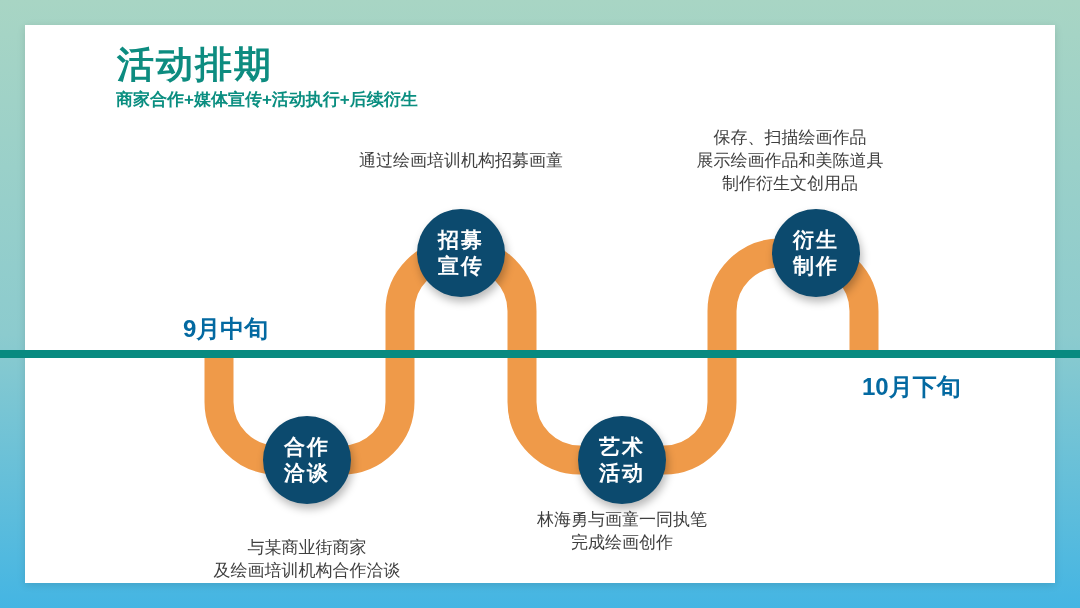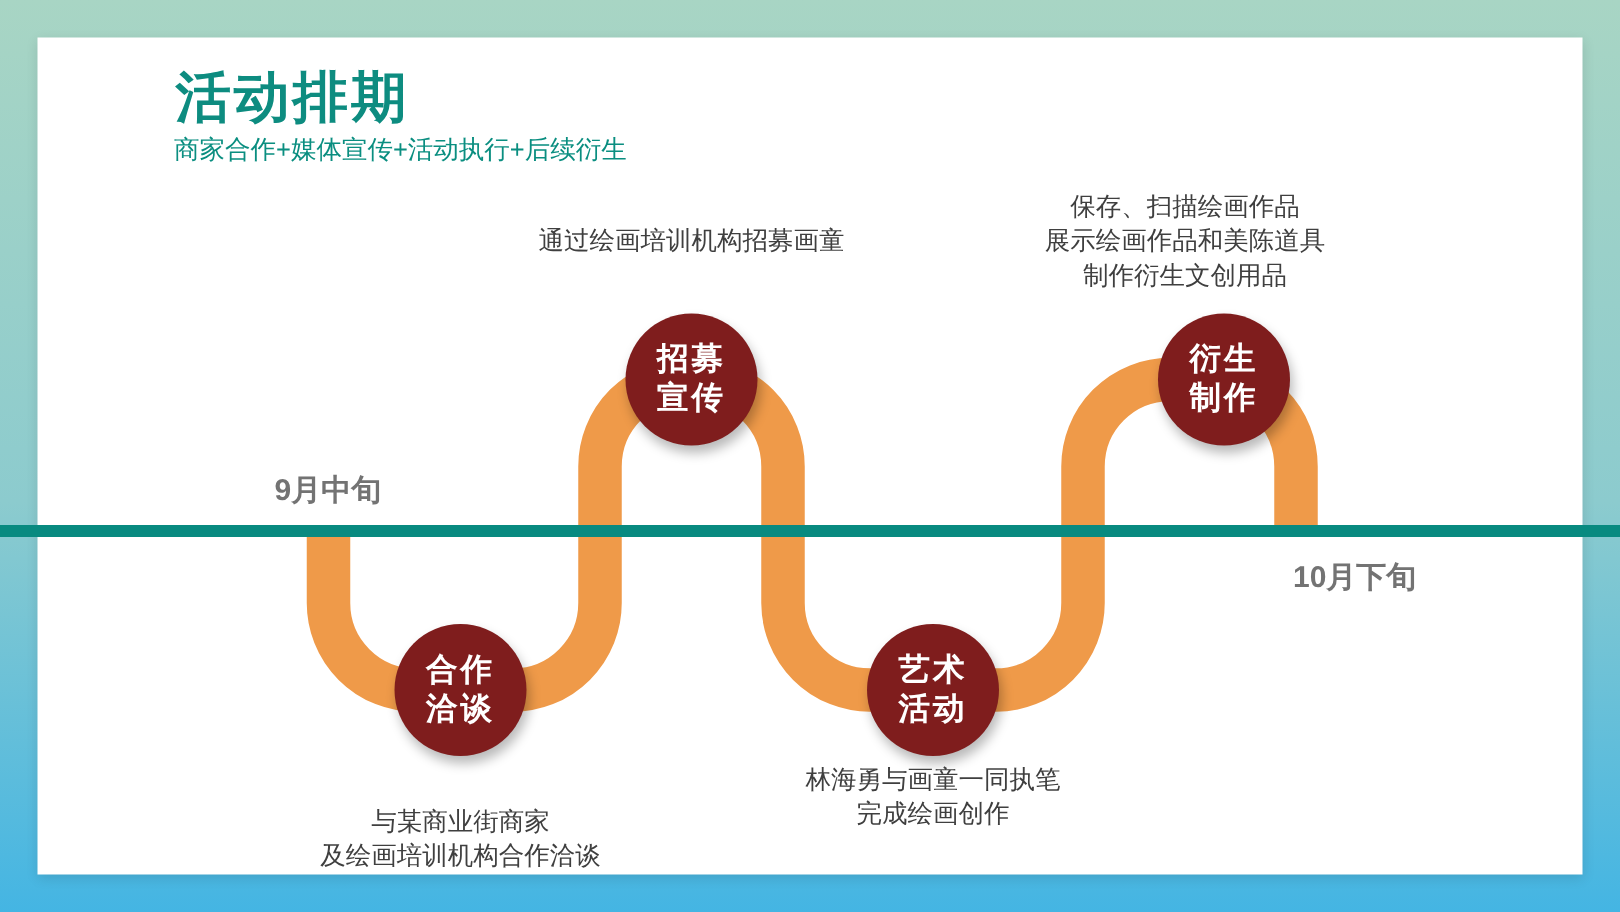--- a/index.html
+++ b/index.html
@@ -11,35 +11,35 @@
   .card{
     position:absolute;left:25px;top:25px;width:1030px;height:558px;
     background:#ffffff;box-shadow:0 2px 8px rgba(0,0,0,0.12);
   }
   .title{
     position:absolute;left:115px;top:38px;margin:2px;
     font-size:37px;font-weight:bold;color:#0d8c80;letter-spacing:2px;
   }
   .subtitle{
     position:absolute;left:116px;top:88px;
-    font-size:17px;font-weight:normal;color:#0a8e80;text-align:center;
+    font-size:17px;font-weight:bold;color:#0a8e80;text-align:center;
   }
   .path-svg{position:absolute;left:0;top:0;z-index:2;}
   .hline{
     position:absolute;left:0;top:350px;width:1080px;height:8px;
     background:#088a80;z-index:3;
   }
   .date{
-    position:absolute;z-index:5;font-size:20px;font-weight:bold;color:#737373;
+    position:absolute;z-index:5;font-size:24px;font-weight:bold;color:#0369a1;
   }
   .date-left{left:183px;top:313px;}
   .date-right{left:862px;top:371px;}
   .node{
     position:absolute;width:88px;height:88px;border-radius:50%;
-    background:#7f1d1d;z-index:4;
+    background:#0c4a6e;z-index:4;
     display:flex;flex-direction:column;align-items:center;justify-content:center;
     color:#ffffff;font-size:21px;font-weight:bold;line-height:26px;
     letter-spacing:2px;text-align:center;
     box-shadow:2px 5px 8px rgba(0,0,0,0.28);
   }
   .node-cooperation{left:263px;top:416px;}
   .node-recruitment{left:417px;top:209px;}
   .node-art{left:578px;top:416px;}
   .node-derivative{left:772px;top:209px;align-items:center;}
   .desc{

